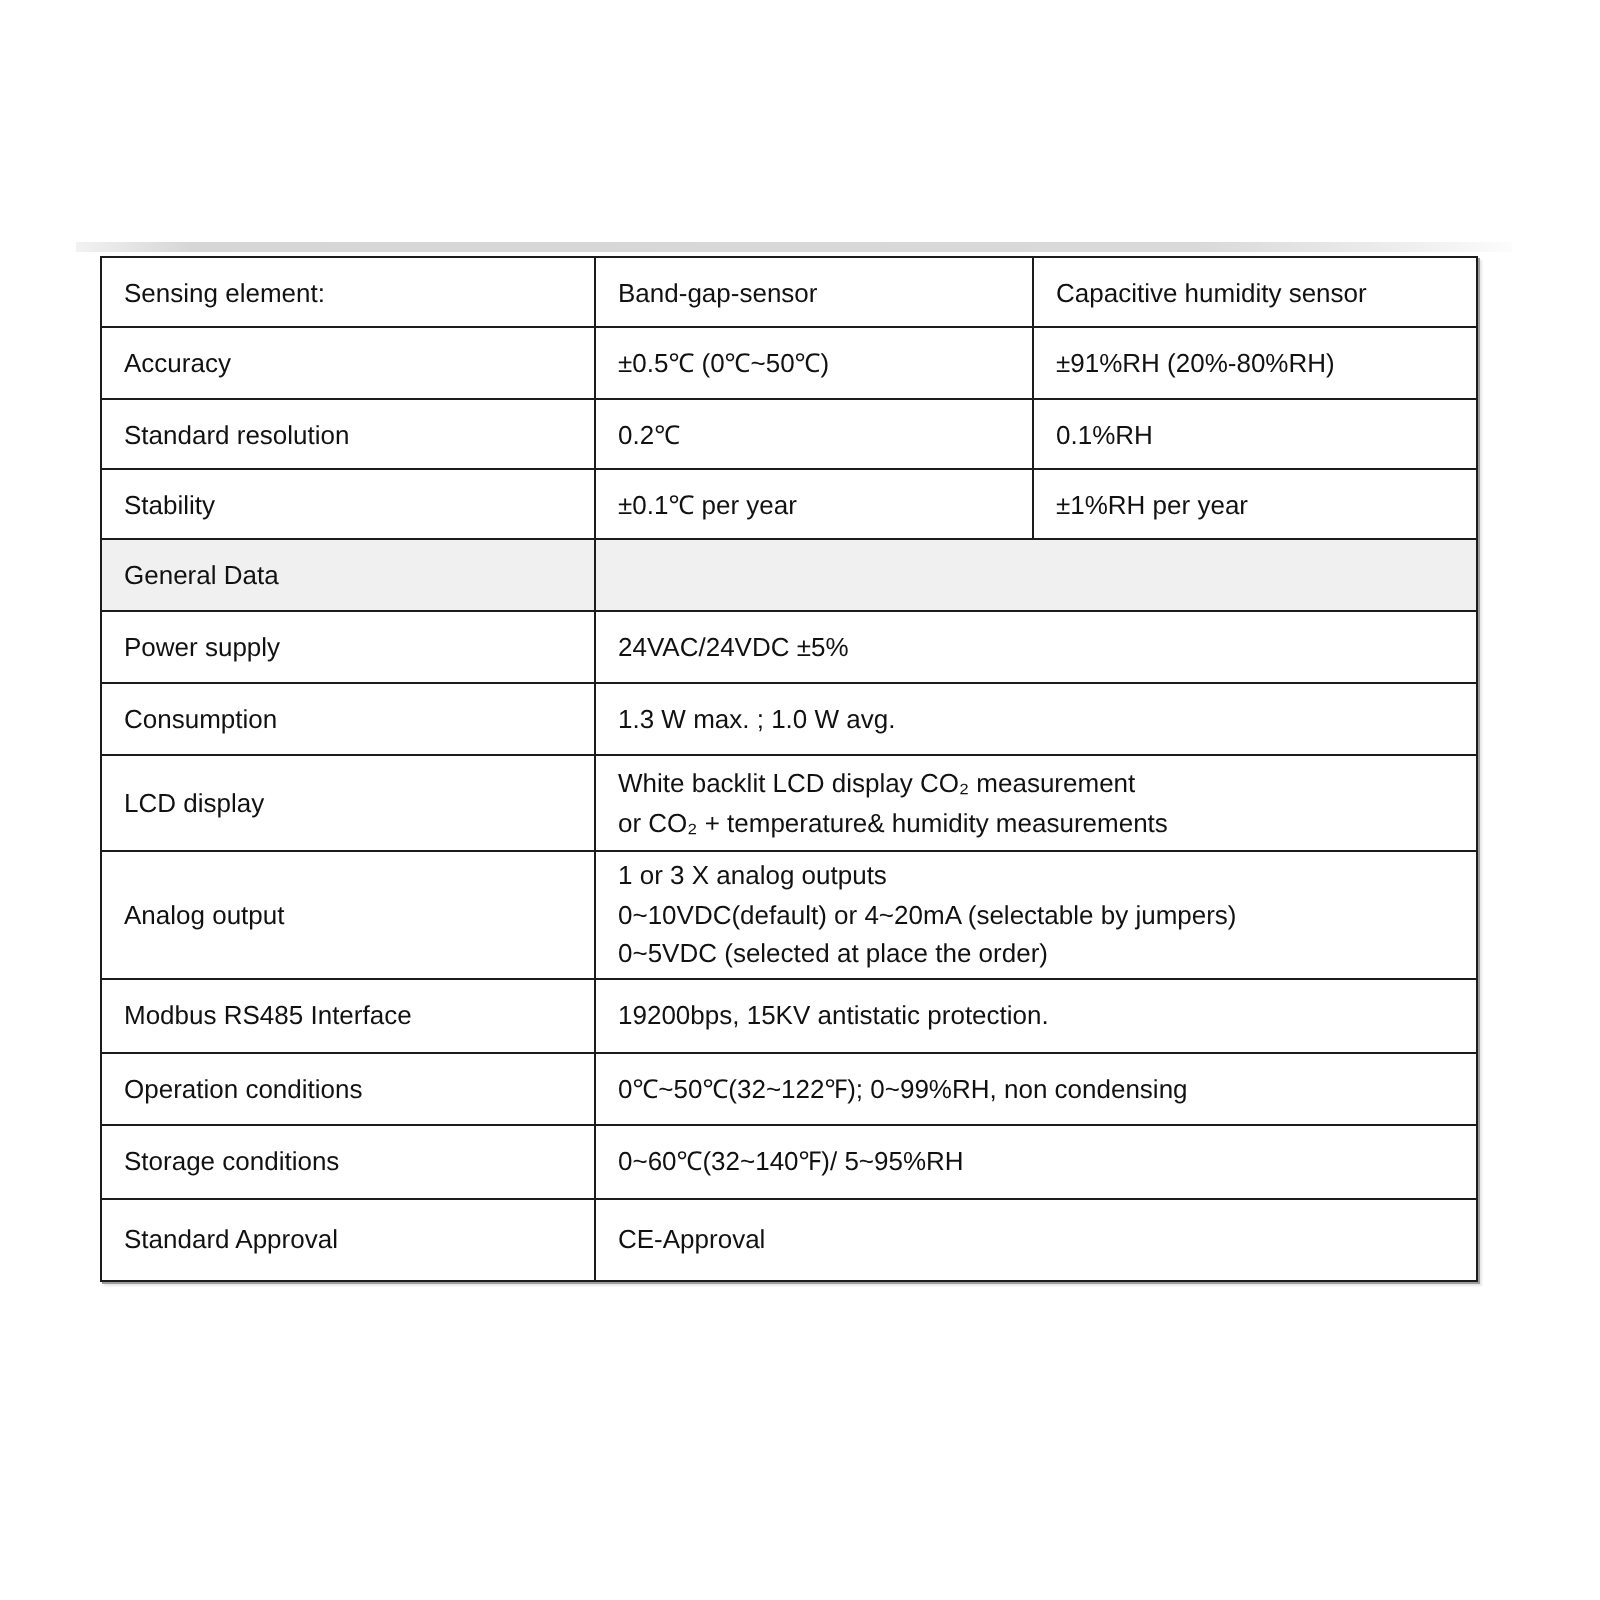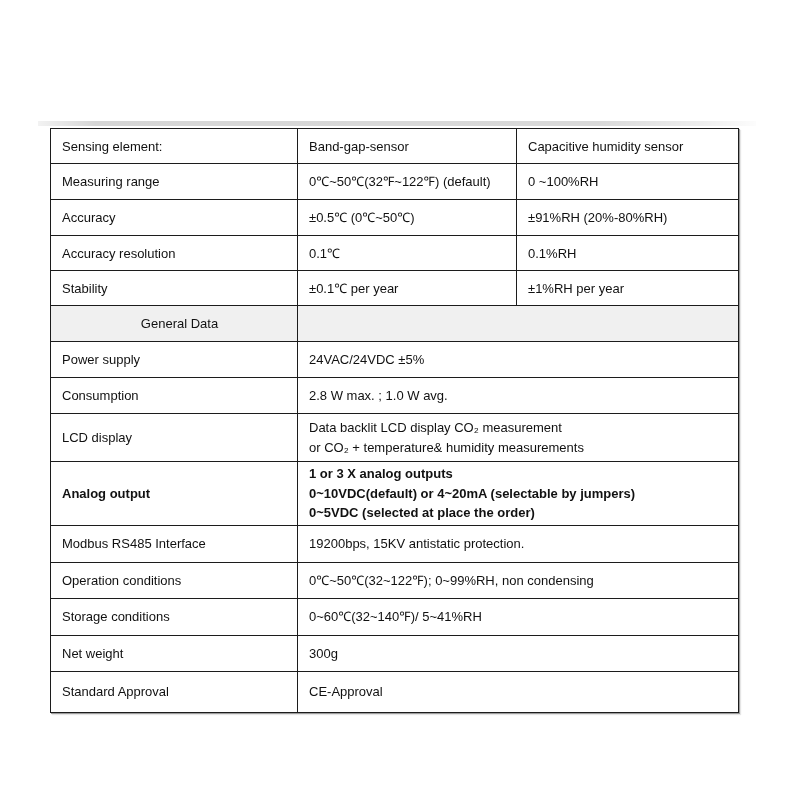--- a/index.html
+++ b/index.html
@@ -32,28 +32,28 @@
 
   td {
     border:1px solid #1c1c1c;
     padding:2px 0 2px 11px;
     vertical-align:middle;
     background:#ffffff;
     overflow:hidden;
     white-space:nowrap;
   }
   td.multi { white-space:normal; }
-  tr.section-row td { background:#f0f0f0;text-align:center; }
+  tr.section-row td { background:#f0f0f0; }
 
   .rh30 td { height:30px; }
   .rh31 td { height:31px; }
   .rh32 td { height:32px;margin-left:16px; }
   .rh36 td { height:36px; }
   .rh43 td { height:43px; }
-  .rh56 td { height:56px;font-weight:bold; }
+  .rh56 td { height:56px; }
 
   .cell-line { line-height:19.5px; white-space:nowrap; }
 </style>
 </head>
 <body>
 
 <div class="page">
 
   <div class="scan-shadow"></div>
 
@@ -64,35 +64,30 @@
         <col class="c3">
       </colgroup>
     <tbody>
 
       <tr class="rh30">
         <td>Sensing element:</td>
         <td>Band-gap-sensor</td>
         <td>Capacitive humidity sensor</td>
       </tr>
 
-      <tr class="rh31">
-        <td>Measuring range</td>
-        <td>0℃~50℃(32℉~122℉) (default)</td>
-        <td>0 ~100%RH</td>
-      </tr>
 
       <tr class="rh31">
         <td>Accuracy</td>
         <td>±0.5℃ (0℃~50℃)</td>
         <td>±91%RH (20%-80%RH)</td>
       </tr>
 
       <tr class="rh30">
-        <td>Accuracy resolution</td>
-        <td>0.1℃</td>
+        <td>Standard resolution</td>
+        <td>0.2℃</td>
         <td>0.1%RH</td>
       </tr>
 
       <tr class="rh30">
         <td>Stability</td>
         <td>±0.1℃ per year</td>
         <td>±1%RH per year</td>
       </tr>
 
       <tr class="rh31 section-row">
@@ -100,27 +95,27 @@
         <td colspan="2"></td>
       </tr>
 
       <tr class="rh31">
         <td>Power supply</td>
         <td colspan="2">24VAC/24VDC ±5%</td>
       </tr>
 
       <tr class="rh31">
         <td>Consumption</td>
-        <td colspan="2">2.8 W max. ; 1.0 W avg.</td>
+        <td colspan="2">1.3 W max. ; 1.0 W avg.</td>
       </tr>
 
       <tr class="rh43">
         <td>LCD display</td>
         <td colspan="2" class="multi">
-          <div class="cell-line">Data backlit LCD display CO₂ measurement</div>
+          <div class="cell-line">White backlit LCD display CO₂ measurement</div>
           <div class="cell-line">or CO₂ + temperature&amp; humidity measurements</div>
         </td>
       </tr>
 
       <tr class="rh56">
         <td>Analog output</td>
         <td colspan="2" class="multi">
           <div class="cell-line">1 or 3 X analog outputs</div>
           <div class="cell-line">0~10VDC(default) or 4~20mA (selectable by jumpers)</div>
           <div class="cell-line">0~5VDC (selected at place the order)</div>
@@ -132,27 +127,23 @@
         <td colspan="2">19200bps, 15KV antistatic protection.</td>
       </tr>
 
       <tr class="rh31">
         <td>Operation conditions</td>
         <td colspan="2">0℃~50℃(32~122℉); 0~99%RH, non condensing</td>
       </tr>
 
       <tr class="rh32">
         <td>Storage conditions</td>
-        <td colspan="2">0~60℃(32~140℉)/ 5~41%RH</td>
+        <td colspan="2">0~60℃(32~140℉)/ 5~95%RH</td>
       </tr>
 
-      <tr class="rh31">
-        <td>Net weight</td>
-        <td colspan="2">300g</td>
-      </tr>
 
 
       <tr class="rh36">
         <td>Standard Approval</td>
         <td colspan="2">CE-Approval</td>
       </tr>
 
     </tbody>
   </table>
 </div>

